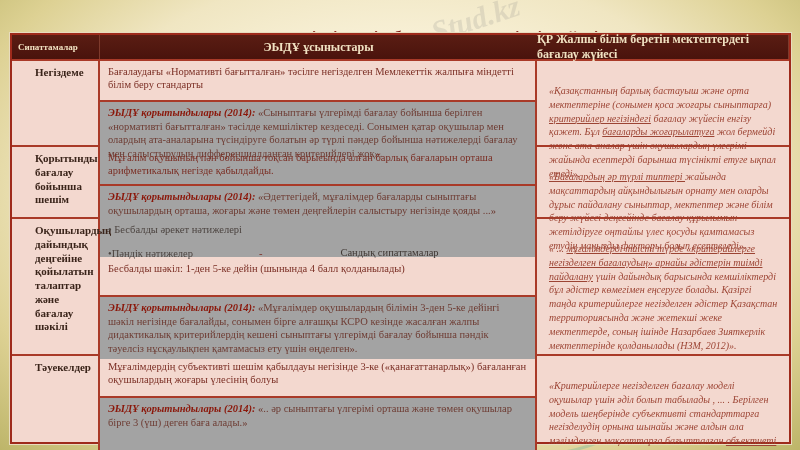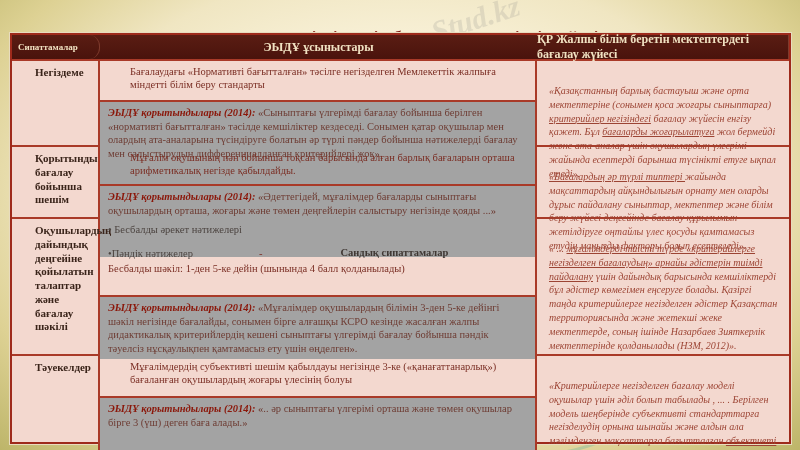--- a/index.html
+++ b/index.html
@@ -23,45 +23,45 @@
       border:3px solid rgba(90,175,160,.30);border-radius:50%;transform:rotate(-14deg);pointer-events:none;}
   
   .title{position:absolute;left:0;top:5px;width:100%;text-align:center;z-index:6;
       font-size:17px;font-weight:bold;color:#7b1c12;letter-spacing:.2px;margin-top:23px;}
   
   .tbl{position:absolute;left:10px;top:33px;width:777px;z-index:6;
       border:2px solid #9e2a1b;background:#f3d8cf;box-shadow:0 0 0 1px #e8dcbf;}
   .grid-row{display:grid;grid-template-columns:88px 437px 1fr;}
   .hdr{background:linear-gradient(#5a1d13,#4a130c);color:#f1e2c2;}
   .hdr .hc{display:flex;align-items:center;font-weight:bold;height:24px;box-sizing:border-box;}
-  .hc1{font-size:9px;padding-left:6px;border-right:1.5px solid #7e3a2c;border-radius:11px;}
+  .hc1{font-size:9px;padding-left:6px;border-right:1.5px solid #7e3a2c;}
   .hc2{font-size:12px;justify-content:center;border-right:1.5px solid #7e3a2c;}
   .hc3{font-size:12px;justify-content:center;}
   .brow{border-top:2px solid #a93a28;}
   .lblcell{border-right:2px solid #a93a28;padding:5px 5px 0 23px;box-sizing:border-box;
       font-weight:bold;font-size:11px;line-height:1.25;color:#3a241a;}
   .midcell{border-right:2px solid #a93a28;display:flex;flex-direction:column;box-sizing:border-box;}
-  .statement{padding:4px 8px 2px 8px;font-size:10.5px;line-height:1.25;color:#7b2f25;margin-left:22px;}
+  .statement{padding:4px 8px 2px 8px;font-size:10.5px;line-height:1.25;color:#7b2f25;}
   .oecdbox{flex:1;background:#a3a3a3;border-top:2px solid #a93a28;padding:4px 8px 3px 8px;
       font-size:10.5px;line-height:1.3;color:#6e3c33;}
   .oecdlabel{font-weight:bold;font-style:italic;color:#8b170a;}
   .reccell{padding:6px 10px 4px 12px;font-size:10px;line-height:1.38;font-style:italic;
       color:#9c4434;box-sizing:border-box;margin-top:17px;}
   .u{text-decoration:underline;}
   
   .r1 .statement{height:33px;} .r2 .statement{height:31px;}
   .r4 .statement{height:34px;}
   .r1{height:84px;} .r2{height:70px;} .r3{height:135px;} .r4{height:86px;}
   
   .listwrap{padding:4px 8px 2px 8px;font-size:10.5px;line-height:1.3;color:#4c4440;height:76px;box-sizing:border-box;}
   .bullet{color:#4c4440;}
   .line3{display:flex;margin-top:10px;}
   .line3 .b3l{color:#4c4440;}
   .line3 .dash{margin-left:66px;color:#7b2f25;}
-  .line3 .b3r{margin-left:78px;font-weight:bold;color:#3f3733;text-align:center;line-height:1.15;}
+  .line3 .b3r{margin-left:78px;font-weight:normal;color:#3f3733;text-align:center;line-height:1.15;}
   .scaleline{margin-top:2px;color:#7b2f25;}
 </style>
 </head>
 <body>
 
 <div class="wm wm1">Stud.kz</div>
 <div class="wm wm2">Stud.kz</div>
 <div class="wm wm3">Stud.kz</div>
 <div class="wm wm4">Stud.kz</div>
 <div class="wm wm5">Stud.kz</div>

